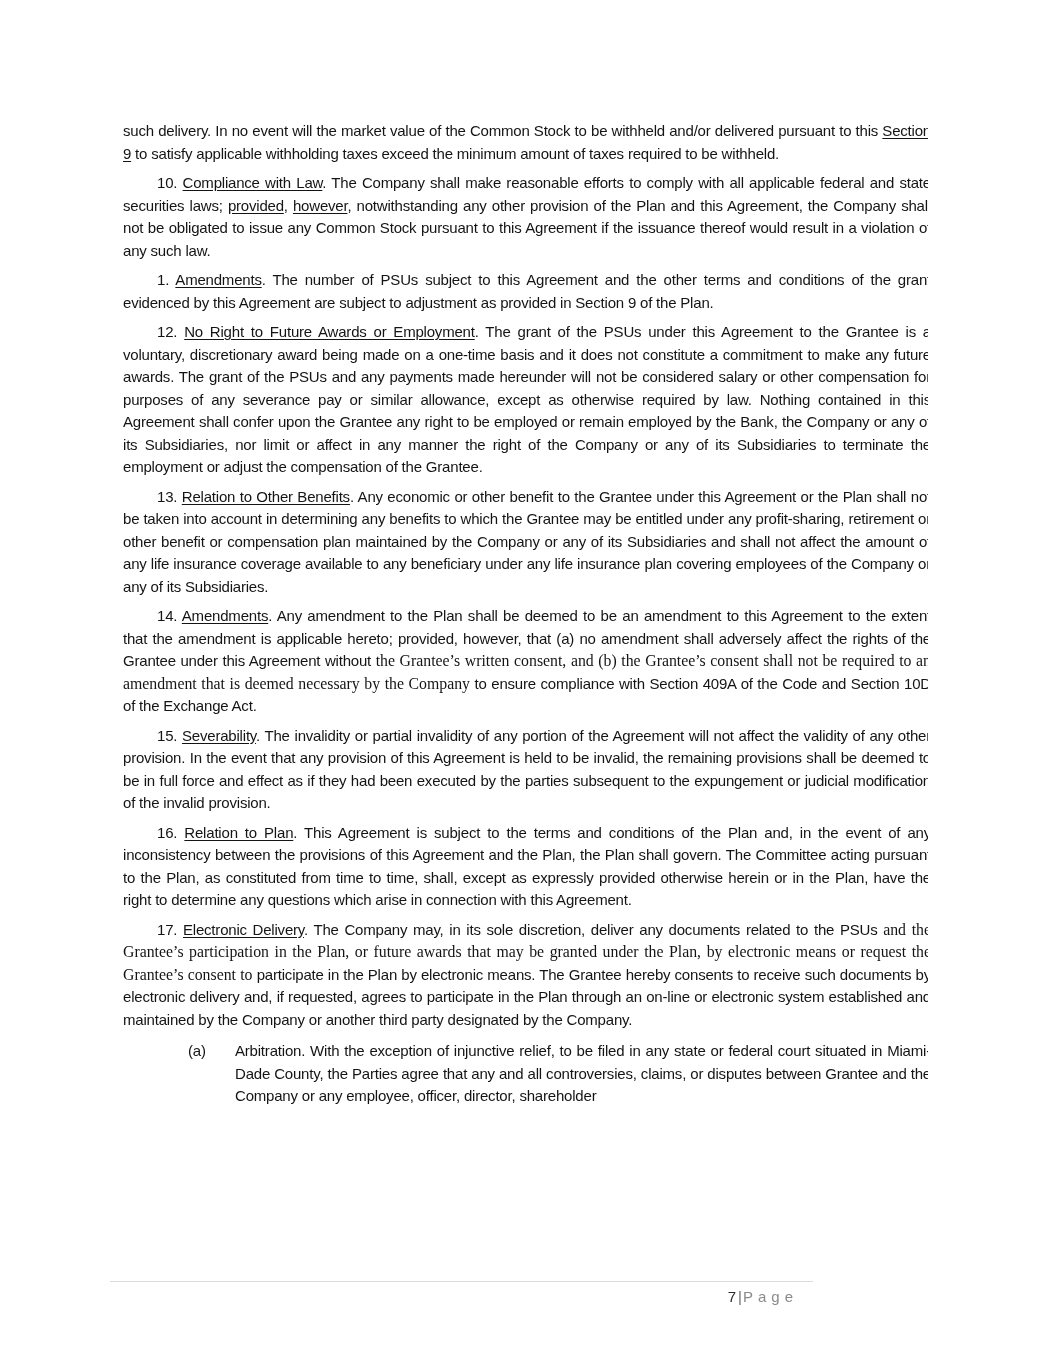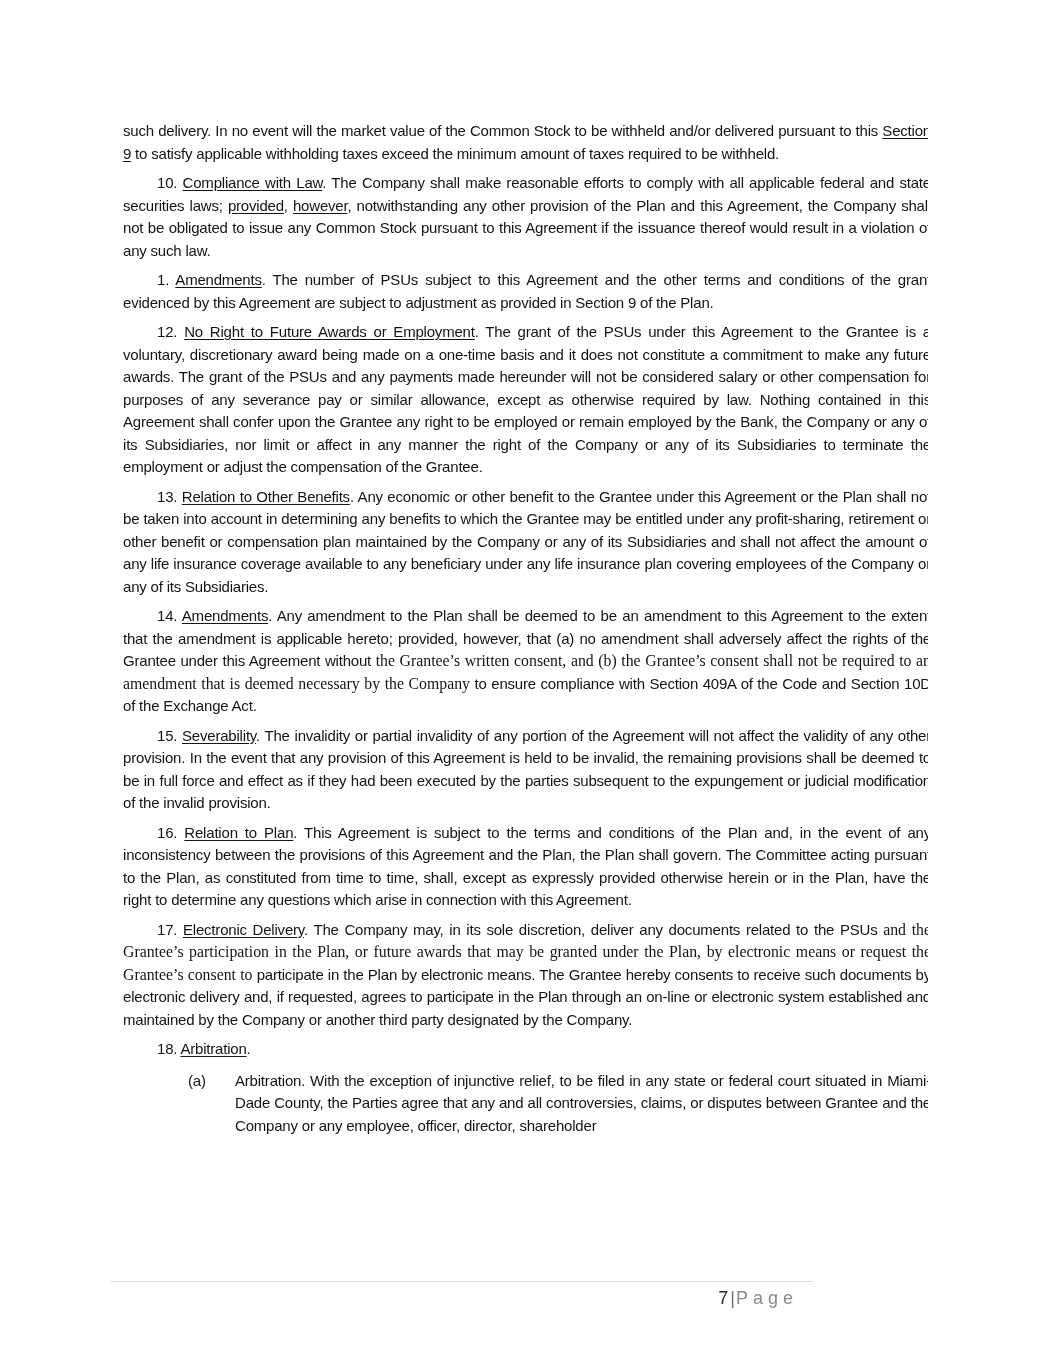--- a/index.html
+++ b/index.html
@@ -56,21 +56,21 @@
     left: 110px;
     right: 115px;
     top: 1281px;
     height: 1px;
     background: var(--rule-color);
   }
   .footer-text {
     position: absolute;
     top: 1288px;
     right: 130px;
-    font-size: 18px;
+    font-size: 15px;
     color: var(--footer-gray);
     white-space: nowrap;
   }
   .footer-text .num { color: var(--footer-num); margin-right: 1px; }
   .footer-text .sep { color: #6d6d6d; margin: 0 1px; }
   .footer-text .pg { letter-spacing: 5px; color: var(--footer-gray); }
 </style>
 </head>
 <body>
 
@@ -78,21 +78,20 @@
   <div class="doc-body" id="doc-body">
       <p class="para noindent"><span>such delivery. In no event will the market value of the Common Stock to be withheld and/or delivered pursuant to this </span><span class="u">Section 9</span><span> to satisfy applicable withholding taxes exceed the minimum amount of taxes required to be withheld.</span></p>
       <p class="para"><span>10. </span><span class="u">Compliance with Law</span><span>. The Company shall make reasonable efforts to comply with all applicable federal and state securities laws; </span><span class="u">provided</span><span>, </span><span class="u">however</span><span>, notwithstanding any other provision of the Plan and this Agreement, the Company shall not be obligated to issue any Common Stock pursuant to this Agreement if the issuance thereof would result in a violation of any such law.</span></p>
       <p class="para"><span>1. </span><span class="u">Amendments</span><span>. The number of PSUs subject to this Agreement and the other terms and conditions of the grant evidenced by this Agreement are subject to adjustment as provided in Section 9 of the Plan.</span></p>
       <p class="para"><span>12. </span><span class="u">No Right to Future Awards or Employment</span><span>. The grant of the PSUs under this Agreement to the Grantee is a voluntary, discretionary award being made on a one-time basis and it does not constitute a commitment to make any future awards. The grant of the PSUs and any payments made hereunder will not be considered salary or other compensation for purposes of any severance pay or similar allowance, except as otherwise required by law. Nothing contained in this Agreement shall confer upon the Grantee any right to be employed or remain employed by the Bank, the Company or any of its Subsidiaries, nor limit or affect in any manner the right of the Company or any of its Subsidiaries to terminate the employment or adjust the compensation of the Grantee.</span></p>
       <p class="para"><span>13. </span><span class="u">Relation to Other Benefits</span><span>. Any economic or other benefit to the Grantee under this Agreement or the Plan shall not be taken into account in determining any benefits to which the Grantee may be entitled under any profit-sharing, retirement or other benefit or compensation plan maintained by the Company or any of its Subsidiaries and shall not affect the amount of any life insurance coverage available to any beneficiary under any life insurance plan covering employees of the Company or any of its Subsidiaries.</span></p>
       <p class="para"><span>14. </span><span class="u">Amendments</span><span>. Any amendment to the Plan shall be deemed to be an amendment to this Agreement to the extent that the amendment is applicable hereto; provided, however, that (a) no amendment shall adversely affect the rights of the Grantee under this Agreement without </span><span class="serif">the Grantee’s written consent, and (b) the Grantee’s consent shall not be required to an amendment that is deemed necessary by the Company</span><span> to ensure compliance with Section 409A of the Code and Section 10D of the Exchange Act.</span></p>
       <p class="para"><span>15. </span><span class="u">Severability</span><span>. The invalidity or partial invalidity of any portion of the Agreement will not affect the validity of any other provision.  In the event that any provision of this Agreement is held to be invalid, the remaining provisions shall be deemed to be in full force and effect as if they had been executed by the parties subsequent to the expungement or judicial modification of the invalid provision.</span></p>
       <p class="para"><span>16. </span><span class="u">Relation to Plan</span><span>. This Agreement is subject to the terms and conditions of the Plan and, in the event of any inconsistency between the provisions of this Agreement and the Plan, the Plan shall govern. The Committee acting pursuant to the Plan, as constituted from time to time, shall, except as expressly provided otherwise herein or in the Plan, have the right to determine any questions which arise in connection with this Agreement.</span></p>
       <p class="para"><span>17. </span><span class="u">Electronic Delivery</span><span>. The Company may, in its sole discretion, deliver any documents related to the PSUs </span><span class="serif">and the Grantee’s participation in the Plan, or future awards that may be granted under the Plan, by electronic means or request the Grantee’s consent to</span><span> participate in the Plan by electronic means. The Grantee hereby consents to receive such documents by electronic delivery and, if requested, agrees to participate in the Plan through an on-line or electronic system established and maintained by the Company or another third party designated by the Company.</span></p>
-      <p class="para"><span>18. </span><span class="u">Arbitration</span><span>.</span></p>
       <p class="subitem"><span class="label">(a)</span><span>Arbitration.  With the exception of injunctive relief, to be filed in any state or federal court situated in Miami-Dade County, the Parties agree that any and all controversies, claims, or disputes between Grantee and the Company or any employee, officer, director, shareholder</span></p>
     </div>
 
   <div class="footer-rule"></div>
   <div class="footer-text">
     <span class="num">7</span><span class="sep">|</span><span class="pg">Page</span>
   </div>
 </div>
 
 </body></html>

